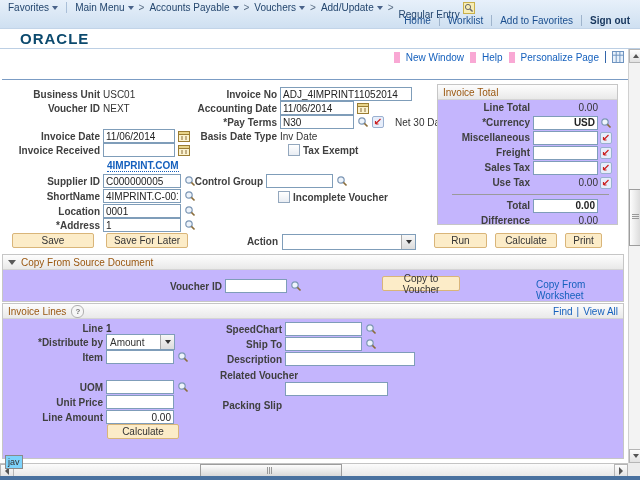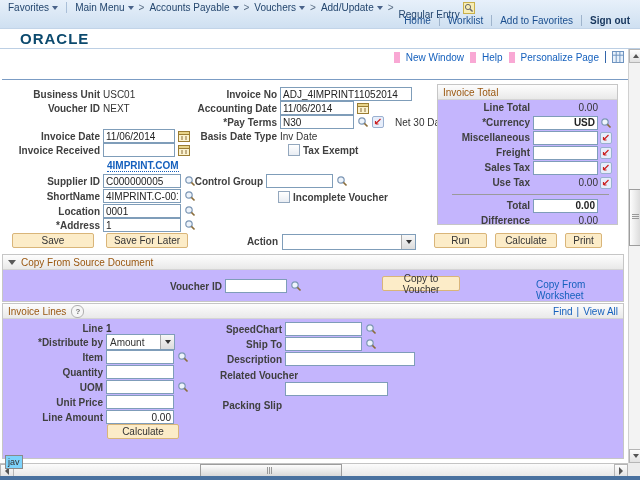--- a/index.html
+++ b/index.html
@@ -422,24 +422,20 @@
     <div class="row" style="top:46px;left:0;">
       <span class="lbl w100">Item</span>
       <input class="tin" style="width: 62px;" value="">
       <span class="icon">
         <svg width="12" height="12" viewBox="0 0 12 12">
             <circle cx="5" cy="5" r="3.2" fill="#eef4fb" stroke="#7d97b5" stroke-width="1.2"></circle>
             <line x1="7.4" y1="7.4" x2="10.5" y2="10.5" stroke="#8a6d3b" stroke-width="1.6"></line>
           </svg>
       </span>
     </div>
-    <div class="row" style="top:61px;left:0;">
-      <span class="lbl w100">Quantity</span>
-      <input class="tin" style="width: 62px;" value="">
-    </div>
     <div class="row" style="top:76px;left:0;">
       <span class="lbl w100">UOM</span>
       <input class="tin" style="width: 62px;" value="">
       <span class="icon">
         <svg width="12" height="12" viewBox="0 0 12 12">
             <circle cx="5" cy="5" r="3.2" fill="#eef4fb" stroke="#7d97b5" stroke-width="1.2"></circle>
             <line x1="7.4" y1="7.4" x2="10.5" y2="10.5" stroke="#8a6d3b" stroke-width="1.6"></line>
           </svg>
       </span>
     </div>

